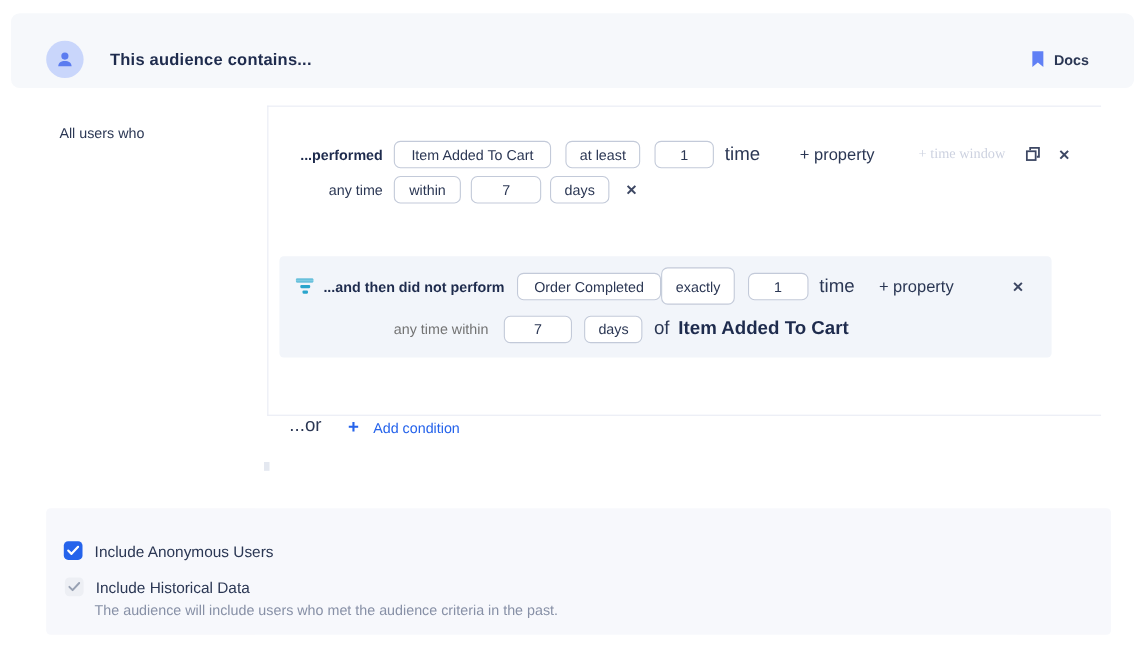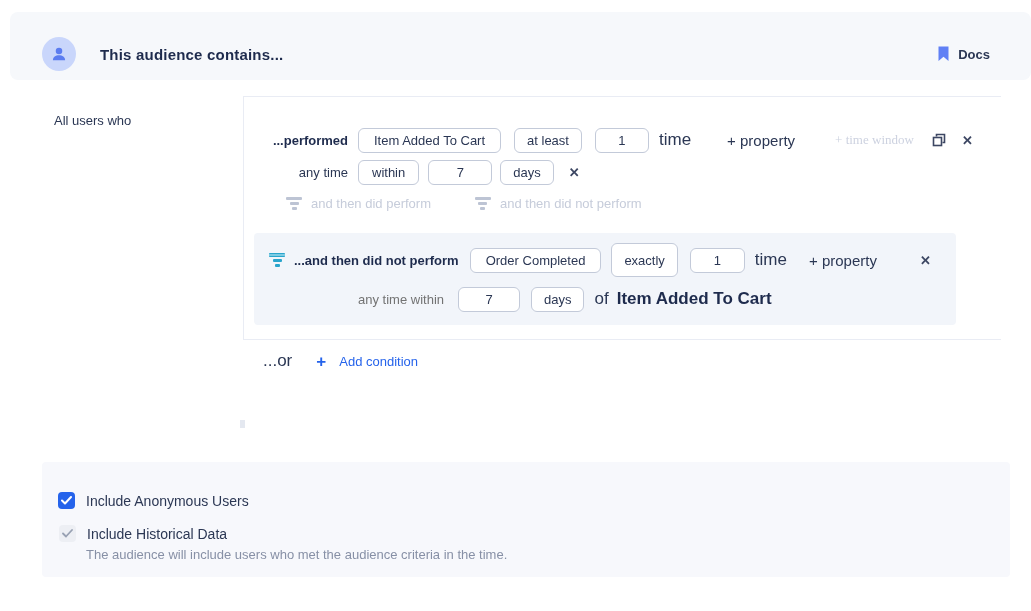--- a/index.html
+++ b/index.html
@@ -11,21 +11,21 @@
             background: #F6F8FB; border-radius: 8px; display: flex; align-items: center; padding: 16px 0 0 32px; }
   .avatar { width: 34px; height: 34px; border-radius: 50%; background: #C9D6FB; display: flex; align-items: center; justify-content: center; flex: 0 0 auto; }
   .page-title { margin-left: 24px; font-size: 15px; font-weight: 700; color: #1E2B4D; letter-spacing: .2px; }
   .docs { position: absolute; right: 41px; top: 16px; height: 52px; display: flex; align-items: center; gap: 8px; cursor: pointer; }
   .docs-label { font-size: 13px; font-weight: 600; color: #2B3754; }
 
   
   .all-users { position: absolute; left: 54px; top: 113px; font-size: 13px; color: #2B3754; }
 
   
-  .card { position: absolute; left: 243px; top: 96px; width: 758px; height: 244px;
+  .card { position: absolute; left: 243px; top: 96px; width: 758px; height: 282px;
           border: 1px solid #E9ECF4; border-right: none; background: #fff; }
   .row { position: absolute; left: 0; right: 0; display: flex; align-items: center; height: 26px; }
   .label-col { width: 104px; text-align: right; font-size: 13px; flex: 0 0 auto; }
   .bold { font-weight: 700; color: #1E2B4D; }
 
   .pill { display: inline-flex; align-items: center; justify-content: center; height: 25px; padding: 0 15px;
           background: #fff; border: 1px solid #C3CAD9; border-radius: 6px; font-size: 13px; color: #2B3754;
           font-family: "Liberation Sans", sans-serif; cursor: pointer; white-space: nowrap; }
   input.pill { text-align: center; padding: 0; cursor: text; }
   .plain { font-size: 17px; color: #2B3754; }
@@ -44,21 +44,21 @@
   .filter-gray i { background: #BDC4D4; }
   .filter-teal i { background: #2AA5CC; }
   .filter-teal i:nth-child(1) { background: #7ECBE2; border-top: 1px solid #2AA5CC; border-bottom: 1px solid #2AA5CC; height: 4px; }
 
   
   .subcard { position: absolute; left: 10px; top: 136px; width: 702px; height: 92px; background: #F2F5FA; border-radius: 4px; }
   .subrow { position: absolute; left: 0; right: 0; display: flex; align-items: center; height: 26px; }
   .sub-label-col { width: 190px; text-align: right; font-size: 13px; color: #737373; flex: 0 0 auto; }
   .semibold { font-weight: 600; color: #1E2B4D; }
 
-  .or-row { position: absolute; left: 19px; top: 254px; display: flex; align-items: center; height: 20px; }
+  .or-row { position: absolute; left: 19px; top: 280px; display: flex; align-items: flex-end; height: 20px; }
   .plus { color: #2563EB; font-size: 17px; font-weight: 600; margin-left: 24px; line-height: 1; }
   .add-link { color: #2563EB; font-size: 13px; margin-left: 13px; cursor: pointer; }
 
   .tick { position: absolute; left: 240px; top: 420px; width: 5px; height: 8px; background: #E4E8F0; }
 
   
   .options { position: absolute; left: 42px; top: 462px; width: 968px; height: 115px; background: #F7F8FC; border-radius: 4px; }
   .opt-row { position: absolute; display: flex; align-items: center; gap: 11px; }
   .checkbox { width: 17px; height: 17px; border-radius: 4px; display: flex; align-items: center; justify-content: center; flex: 0 0 auto; cursor: pointer; }
   .checkbox.checked { background: #2563EB; }
@@ -117,49 +117,31 @@
     </div>
 
     <div class="row" style="top:62px;">
       <div class="label-col">any time</div>
       <button class="pill" style="margin-left:10px;padding:0 13px;">within</button>
       <input class="pill" style="margin-left: 9px; width: 64px;" value="7">
       <button class="pill" style="margin-left:8px;padding:0 12px;">days</button>
       <span class="xbtn" style="margin-left:15px;">✕</span>
     </div>
 
-    <div class="then-row">
-      <div class="then-item">
-        <span class="filter-icon filter-gray">
-            <i></i>
-            <i></i>
-            <i></i>
-          </span>
-        <span>and then did perform</span>
-      </div>
-      <div class="then-item">
-        <span class="filter-icon filter-gray">
-            <i></i>
-            <i></i>
-            <i></i>
-          </span>
-        <span>and then did not perform</span>
-      </div>
-    </div>
 
     <div class="subcard">
       <div class="subrow" style="top:14px;padding-left:15px;">
         <span class="filter-icon filter-teal">
             <i></i>
             <i></i>
             <i></i>
           </span>
         <span class="bold" style="font-size:13px;margin-left:9px;">...and then did not perform</span>
         <button class="pill" style="margin-left:11px;">Order Completed</button>
-        <button class="pill" style="margin-left:10px;padding:16px 12px;">exactly</button>
+        <button class="pill" style="padding:16px 12px;">exactly</button>
         <input class="pill" style="margin-left: 12px; width: 55px;" value="1">
         <span class="plain" style="margin-left:10px;">time</span>
         <span class="muted-link" style="margin-left:22px;">+ property</span>
         <span class="xbtn" style="position:absolute;right:25px;">✕</span>
       </div>
       <div class="subrow" style="top:53px;">
         <div class="sub-label-col">any time within</div>
         <input class="pill" style="margin-left: 14px; width: 62px;" value="7">
         <button class="pill" style="margin-left:11px;padding:0 12px;">days</button>
         <span class="plain" style="margin-left:10px;">of</span>
@@ -190,16 +172,16 @@
     <div class="opt-row" style="left:17px;top:63px;">
       <span class="checkbox soft">
         <span>
           <svg width="11" height="9" viewBox="0 0 11 9">
               <path d="M1 4.5l3 3 6-6.5" fill="none" stroke="#98A1B3" stroke-width="1.8" stroke-linecap="round" stroke-linejoin="round"></path>
             </svg>
         </span>
       </span>
       <span class="opt-label">Include Historical Data</span>
     </div>
-    <div class="opt-desc">The audience will include users who met the audience criteria in the time.</div>
+    <div class="opt-desc">The audience will include users who met the audience criteria in the past.</div>
   </div>
 
 </div>
 
 </body></html>

